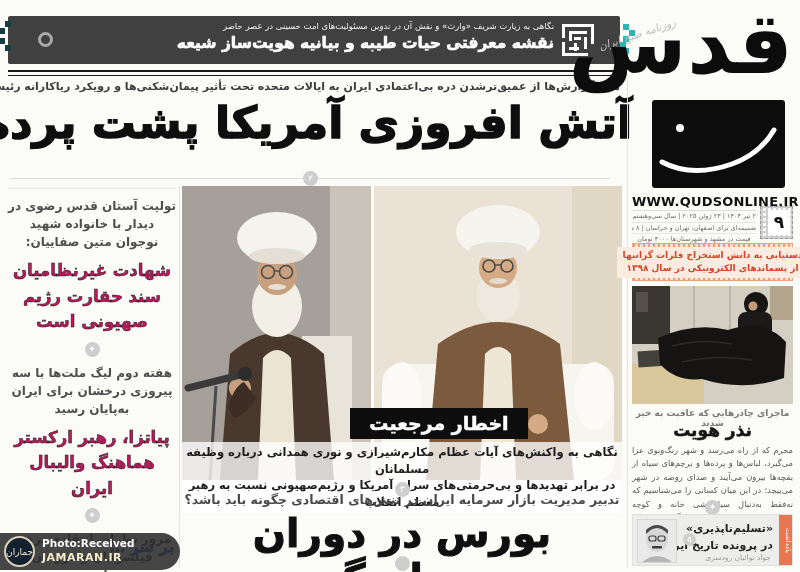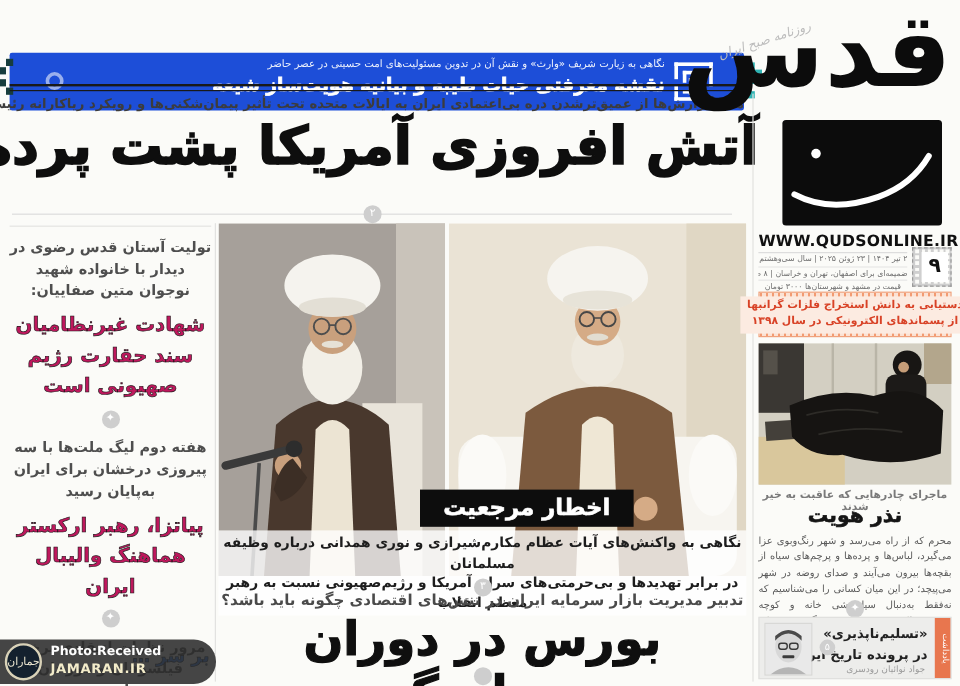--- a/index.html
+++ b/index.html
@@ -5,21 +5,21 @@
   html,body{margin:0;padding:0;background:#e9e9e9;}
   *{box-sizing:border-box;}
   #page{
     position:relative;width:800px;height:572px;background:#fbfbf8;
     font-family:"DejaVu Sans",sans-serif;overflow:hidden;margin:0 auto;
   }
   .rtl{direction:rtl;}
   
   .banner{
     position:absolute;left:8px;top:16px;width:612px;height:48px;
-    background:#1d4ed8;border-radius:2px;color:#fff;direction:rtl;margin-top:28px;
+    background:#404040;border-radius:2px;color:#fff;direction:rtl;
   }
   .banner-kicker{
     position:absolute;top:5px;right:66px;font-size:8.5px;opacity:.92;
     letter-spacing:-0.2px;white-space:nowrap;
   }
   .banner-title{
     position:absolute;top:18px;right:66px;font-size:15.5px;font-weight:bold;
     -webkit-text-stroke:.6px #fff;white-space:nowrap;
   }
   .kufic{position:absolute;right:24px;top:6px;width:36px;height:36px;}

